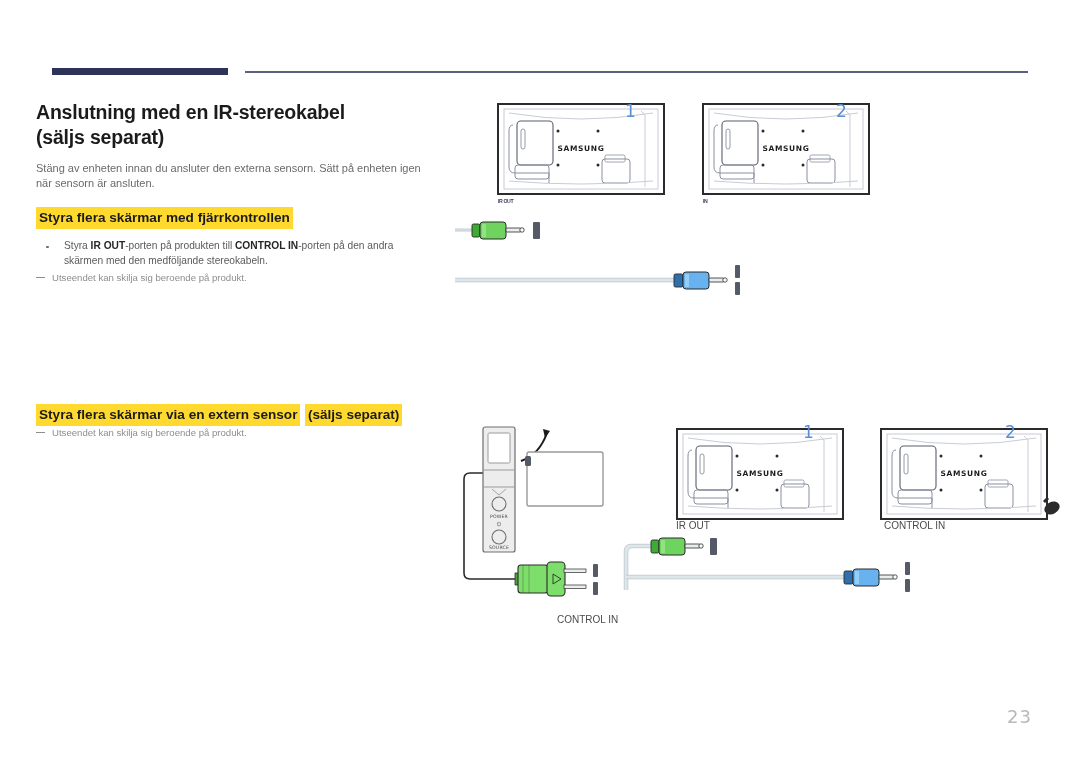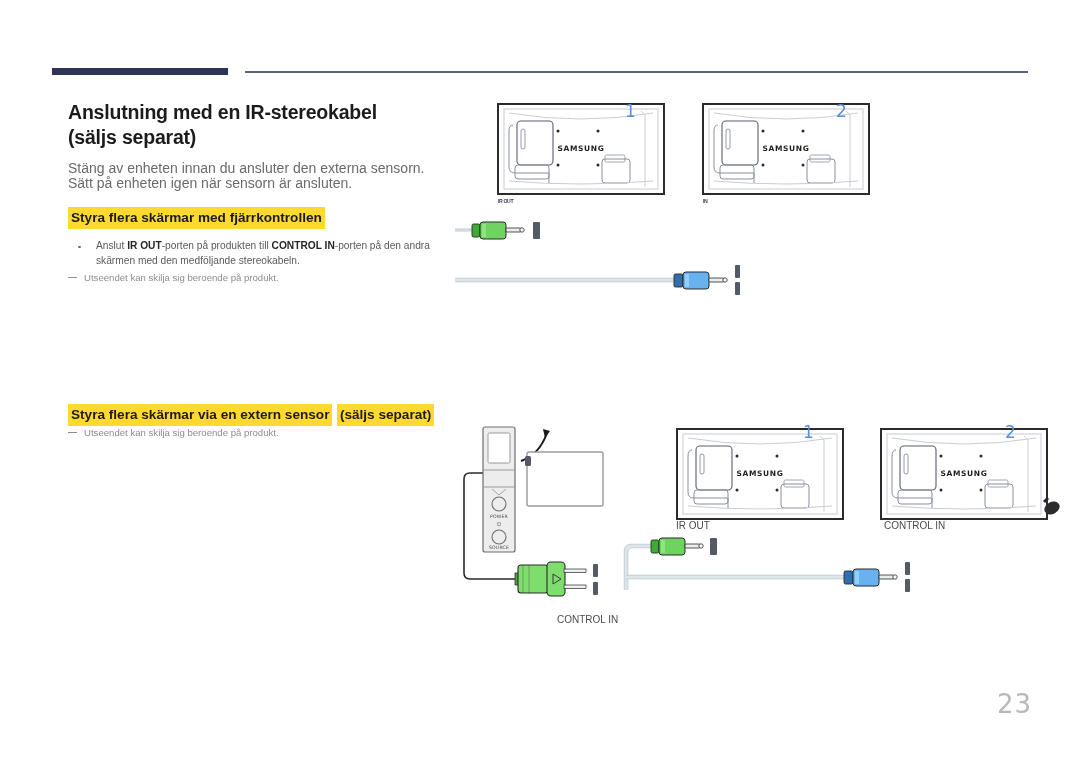--- a/index.html
+++ b/index.html
@@ -8,28 +8,28 @@
     font-family:"Liberation Sans", sans-serif;
     color:#4b4b4b;position:relative;overflow:hidden;
   }
   .page{position:absolute;inset:0;}
 
   
   .hdr-thick{position:absolute;left:52px;top:68px;width:176px;height:7px;background:#2e3358;}
   .hdr-thin{position:absolute;left:245px;top:71px;width:783px;height:1.5px;background:#5b6080;}
 
   
-  .leftcol{position:absolute;left:68px;top:100px;width:385px;}
+  .leftcol{position:absolute;left:36px;top:100px;width:385px;}
   h1.title{
     font-size:19.5px;line-height:25px;font-weight:bold;color:#1b1b1b;
     margin:0 0 0 0;letter-spacing:-0.2px;
   }
   h1.title .l2{display:block;}
   p.intro{
-    font-size:14px;line-height:14.5px;color:#6a6a6a;margin:11px 0 0 0;
+    font-size:11px;line-height:14.5px;color:#6a6a6a;margin:11px 0 0 0;
   }
 
   .hl{
     display:inline-block;background:#ffd92e;color:#1b1b1b;
     font-weight:bold;font-size:13.6px;line-height:19px;
     padding:1px 3px 2px 3px;
   }
   .sec2 .hl{line-height:19px;margin-top:20px;}
   .sec-head{margin-top:17px;}
 
@@ -67,22 +67,22 @@
     font-family:"Liberation Sans", sans-serif;
   }
   .mon-label.tiny{font-size:5.2px;letter-spacing:-0.4px;color:#3c3c58;font-weight:bold;}
   .idx{
     position:absolute;color:#5b8fd6;font-size:17px;
     font-family:"DejaVu Sans", sans-serif;line-height:17px;
   }
 
   
   .pagenum{
-    position:absolute;right:48px;bottom:44px;color:#b9b9b9;
-    font-size:26px;font-family:"DejaVu Sans", sans-serif;letter-spacing:1px;
+    position:absolute;right:48px;bottom:36px;color:#b9b9b9;
+    font-size:18px;font-family:"DejaVu Sans", sans-serif;letter-spacing:1px;
   }
 </style>
 </head>
 <body>
 
 <div class="page">
 
   <div class="hdr-thick"></div>
   <div class="hdr-thin"></div>
 
@@ -94,21 +94,21 @@
     </h1>
 
     <p class="intro">Stäng av enheten innan du ansluter den externa sensorn. Sätt på enheten igen när sensorn är ansluten.</p>
 
     <div class="sec-head">
       <span class="hl">Styra flera skärmar med fjärrkontrollen</span>
     </div>
 
     <ul class="bul">
       <li>
-        <span>Anslut </span><b class="bold">IR OUT</b><span>-porten på produkten till </span><b class="bold">CONTROL IN</b><span>-porten på den andra skärmen med den medföljande stereokabeln.</span>
+        <span>Styra </span><b class="bold">IR OUT</b><span>-porten på produkten till </span><b class="bold">CONTROL IN</b><span>-porten på den andra skärmen med den medföljande stereokabeln.</span>
       </li>
     </ul>
 
     <div class="note">Utseendet kan skilja sig beroende på produkt.</div>
 
     <div class="sec2" style="margin-top:100px;">
       <span class="hl hl2">Styra flera skärmar via en extern sensor</span>
       <span class="hl hl2">(säljs separat)</span>
     </div>
 

